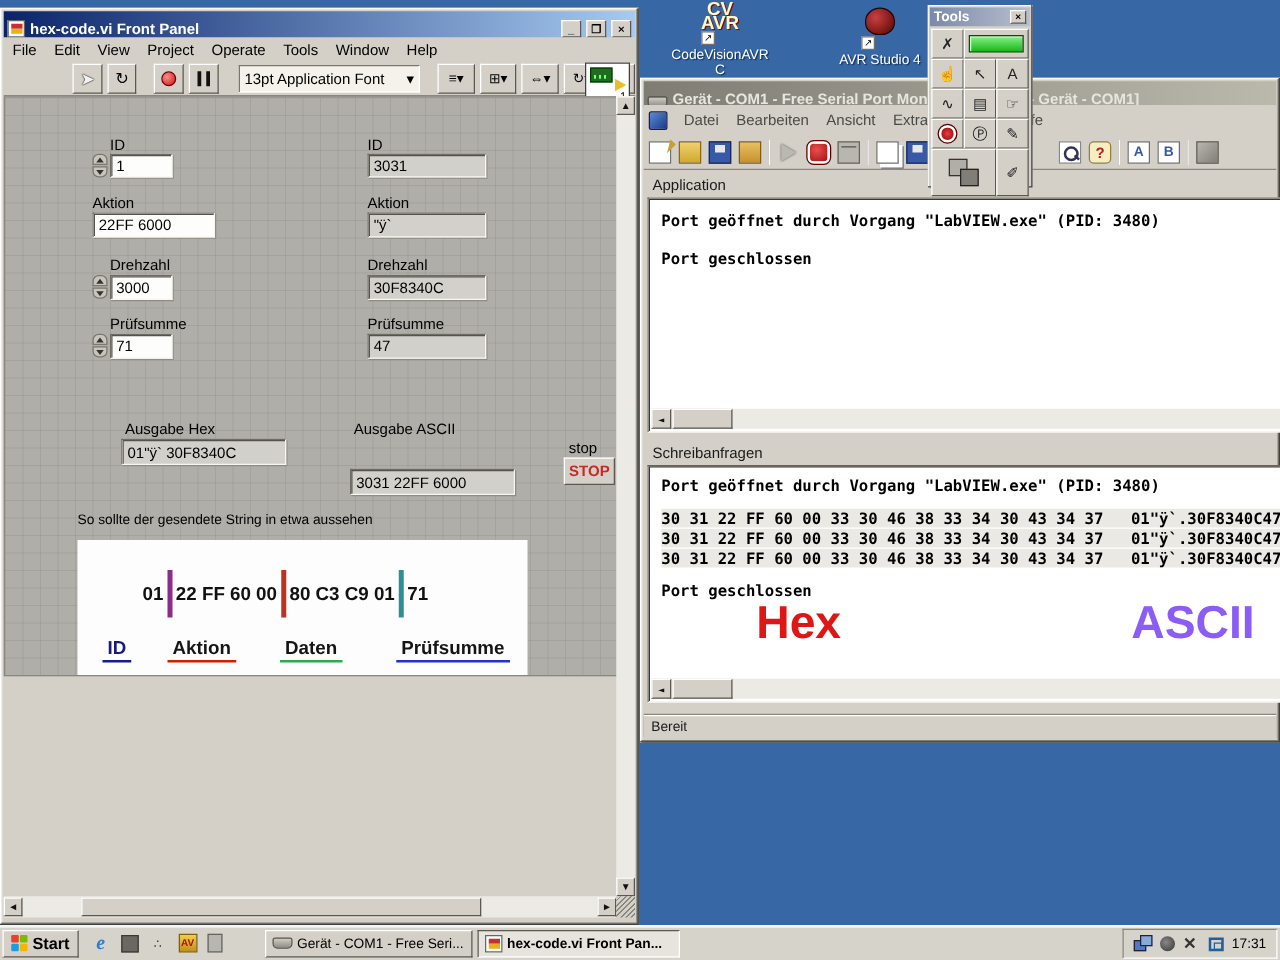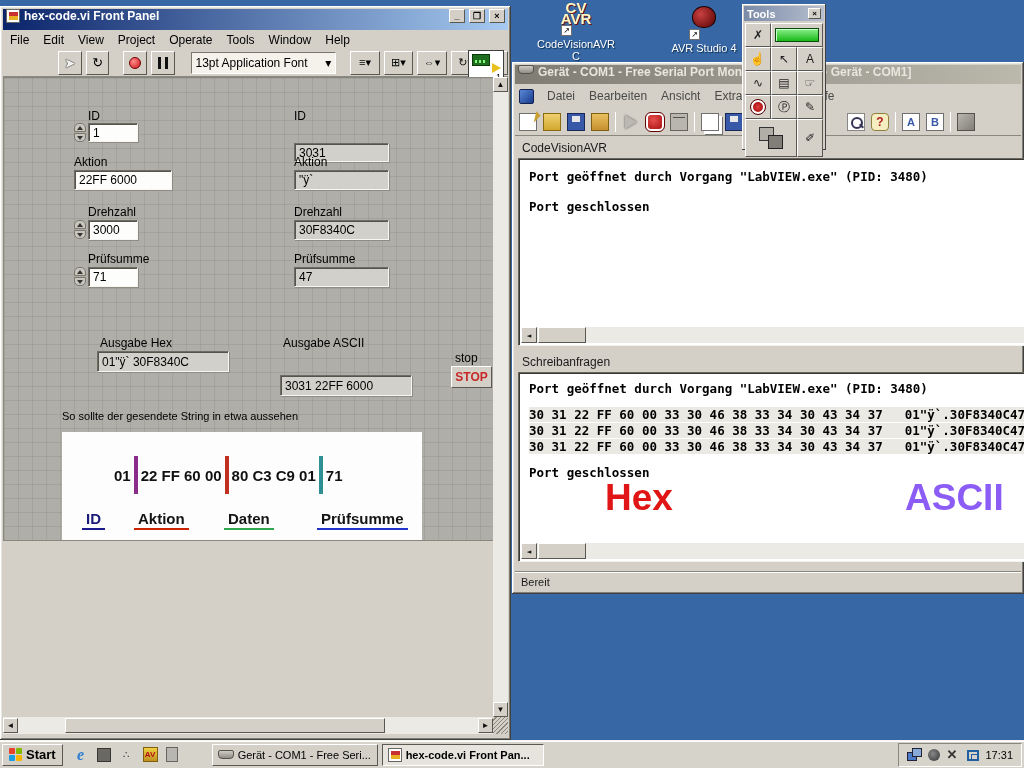--- a/index.html
+++ b/index.html
@@ -22,21 +22,21 @@
     text-shadow:1px 1px 0 #701010;}
   .bug{width:24px;height:22px;margin:4px auto 0;border-radius:50% 50% 45% 45%;
     background:radial-gradient(circle at 35% 35%, #C84040, #7A1515 70%, #400808);
     border:1px solid #200404;}
   .shortcut{position:absolute;left:2px;bottom:0;width:11px;height:11px;background:#fff;
     border:1px solid #707070;font-size:8px;line-height:9px;color:#000;text-align:center;}
   .dlabel{text-shadow:1px 1px 1px #0A2A50;line-height:12px;}
 
   
   .titlebar{position:absolute;left:3px;right:3px;top:3px;height:21px;display:flex;
-    align-items:flex-start;padding:0 3px;color:#fff;font-weight:bold;font-size:12px;gap:4px;
+    align-items:flex-end;padding:0 3px;color:#fff;font-weight:bold;font-size:12px;gap:4px;
     overflow:hidden;white-space:nowrap;}
   .tb-active{background:linear-gradient(90deg,#0A246A,#A6CAF0);}
   .tb-inactive{background:linear-gradient(90deg,#7E7C73,#BBB8AC);color:#E8E6DE;}
   .winbtn{width:16px;height:14px;font-size:9px;line-height:12px;text-align:center;
     color:#000;font-weight:bold;flex:0 0 auto;}
   .menubar{position:absolute;left:3px;right:3px;display:flex;align-items:center;
     font-size:12px;color:#000;background:#D4D0C8;}
   .menubar .mi{padding:2px 7px;}
   .toolbar{position:absolute;left:3px;right:3px;display:flex;align-items:center;
     background:#D4D0C8;border-bottom:1px solid #8A887E;}
@@ -256,21 +256,21 @@
       <span style="width:92px;"></span>
       <span class="ic ic-find"></span>
       <span class="ic ic-help2">?</span>
       <span class="sep-v"></span>
       <span class="ic ic-doc">A</span>
       <span class="ic ic-doc">B</span>
       <span class="sep-v"></span>
       <span class="ic ic-cube"></span>
     </div>
 
-    <div class="seclabel" style="top:79px;">CodeVisionAVR</div>
+    <div class="seclabel" style="top:79px;">Application</div>
     <div class="txtpanel" style="top:96px;height:188px;">
       <div class="mline" style="top:10px;">Port geöffnet durch Vorgang "LabVIEW.exe" (PID: 3480)</div>
       <div class="mline" style="top:40px;">Port geschlossen</div>
       <div class="hsb">
         <span class="larrow btn3d">◄</span>
         <span class="thumb btn3d"></span>
       </div>
     </div>
 
     <div class="seclabel" style="top:293px;">Schreibanfragen</div>
@@ -374,21 +374,21 @@
           <span class="u">
             <i class="tri-u"></i>
           </span>
           <span class="d">
             <i class="tri-d"></i>
           </span>
         </div>
       <div class="lvfield" style="left:84px;top:189px;width:50px;height:20px;">71</div>
 
       <div class="lvlabel" style="left:290px;top:31px;">ID</div>
-      <div class="lvfield lvind" style="left:290px;top:45px;width:95px;height:19px;margin-top:20px;">3031</div>
+      <div class="lvfield lvind" style="left:290px;top:45px;width:95px;height:19px;">3031</div>
 
       <div class="lvlabel" style="left:290px;top:77px;">Aktion</div>
       <div class="lvfield lvind" style="left:290px;top:92px;width:95px;height:20px;">"ÿ`</div>
 
       <div class="lvlabel" style="left:290px;top:127px;">Drehzahl</div>
       <div class="lvfield lvind" style="left:290px;top:142px;width:95px;height:20px;">30F8340C</div>
 
       <div class="lvlabel" style="left:290px;top:174px;">Prüfsumme</div>
       <div class="lvfield lvind" style="left:290px;top:189px;width:95px;height:20px;">47</div>
 

